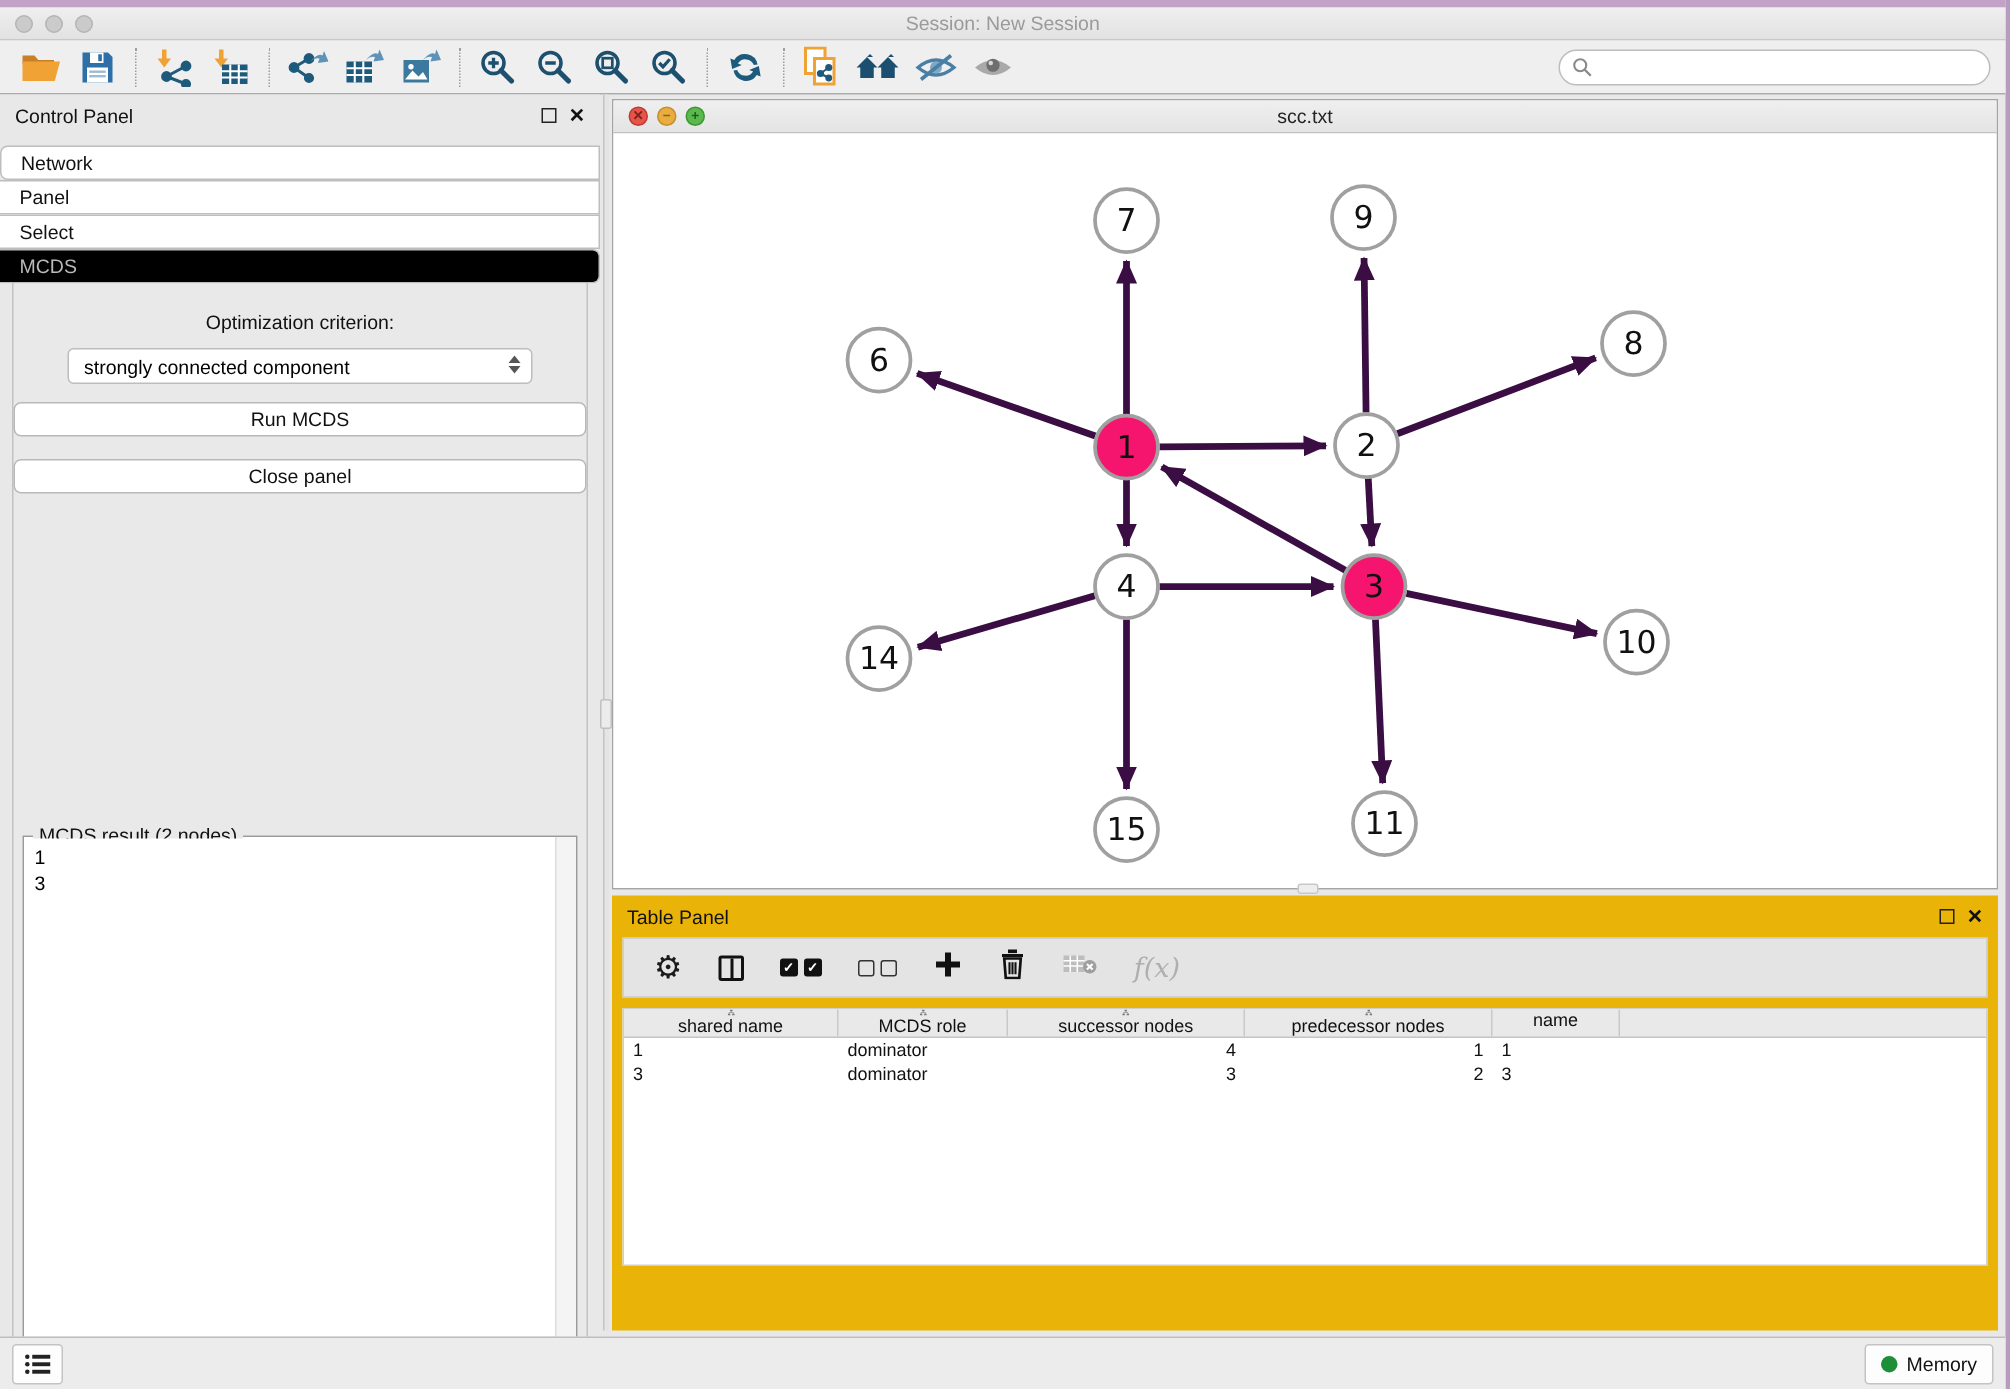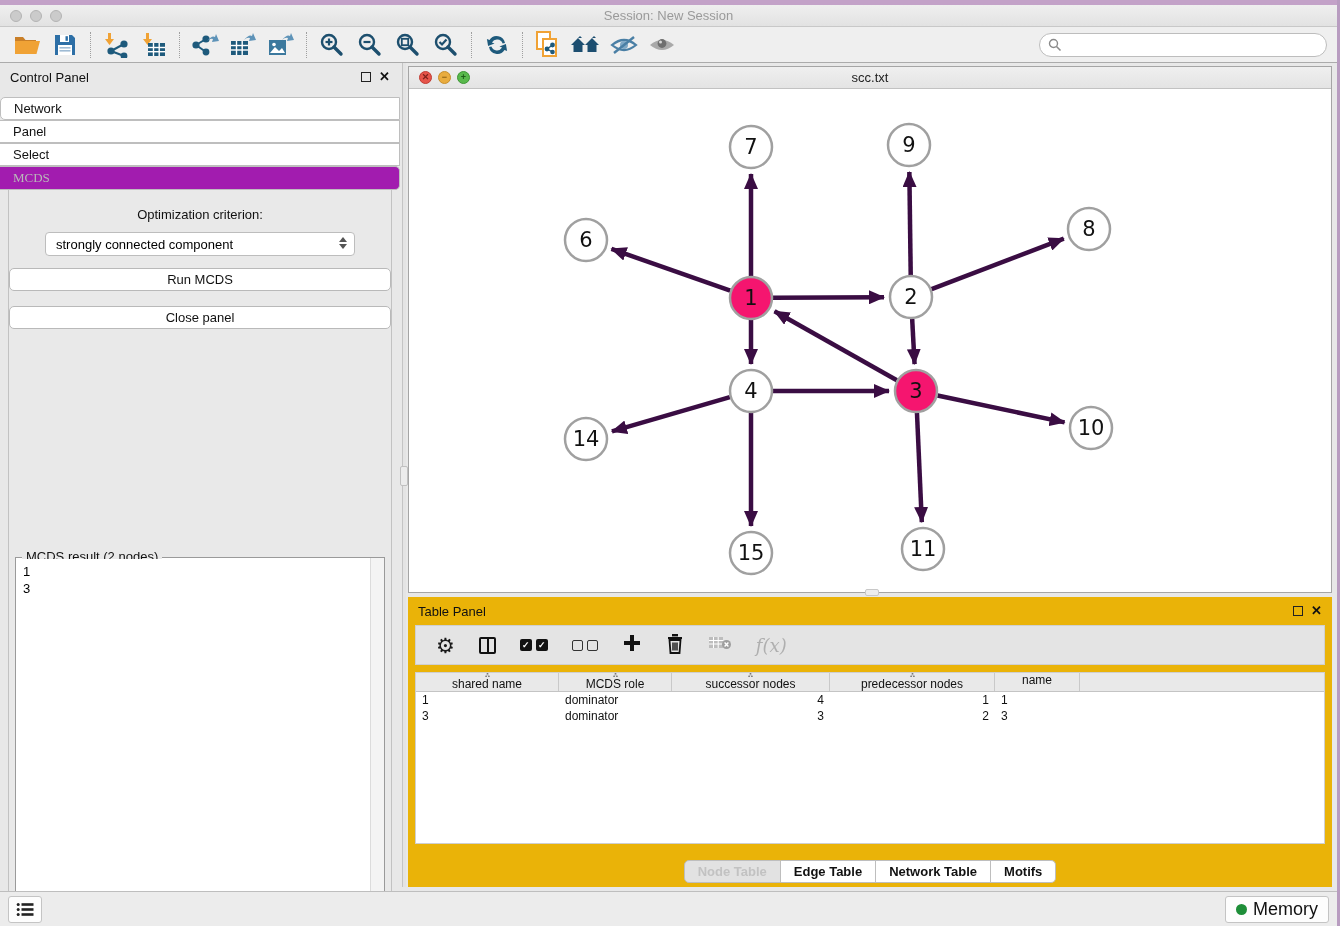--- a/index.html
+++ b/index.html
@@ -32,21 +32,21 @@
   .phead { height:28px; display:flex; align-items:center; padding:0 10px; }
   .phead .ptitle { font-size:13px; color:#111; }
   .phead .picons { margin-left:auto; display:flex; align-items:center; gap:8px; }
   .float-ic { width:10px; height:10px; border:1.5px solid #222; background:transparent; display:inline-block; }
   .close-ic { font-size:13px; font-weight:bold; color:#111; line-height:10px; }
 
   .ctabs { display:flex; justify-content:center; margin-top:6px; position:relative; z-index:2;flex-direction:column; }
   .ctab { font-size:13px; padding:3px 13px; background:#fff; border:1px solid #BEBEBE; border-left:none; color:#111; }
   .ctab:first-child { border-left:1px solid #BEBEBE; border-radius:5px 0 0 5px; }
   .ctab:last-child { border-radius:0 5px 5px 0; }
-  .ctab.sel { background:#a21caf; color:#B9B9B9;font-family:Liberation Serif, serif; }
+  .ctab.sel { background:#000000; color:#B9B9B9; }
 
   .cbox { position:absolute; left:8px; top:117px; width:384px; height:760px;
     border:1px solid #C2C2C2; border-radius:6px; background:#E9E9E9; }
   .optlabel { text-align:center; font-size:13px; margin-top:26px; color:#111; }
   .selectbox { position:relative; margin:10px auto 0; width:310px; height:24px; background:#fff;
     border:1px solid #BDBDBD; border-radius:4px; font-size:13px; display:flex; align-items:center; padding-left:10px; }
   .chev { position:absolute; right:7px; top:4px; display:flex; flex-direction:column; gap:2px; }
   .chev i { width:0; height:0; border-left:4px solid transparent; border-right:4px solid transparent; display:block; }
   .chev .up { border-bottom:5px solid #555; }
   .chev .dn { border-top:5px solid #555; }
@@ -102,21 +102,21 @@
   .ttab { font-size:13px; font-weight:bold; padding:3px 13px; background:#fff; border:1px solid #BEBEBE; border-left:none; color:#111; }
   .ttab:first-child { border-left:1px solid #BEBEBE; border-radius:5px 0 0 5px; }
   .ttab:last-child { border-radius:0 5px 5px 0; }
   .ttab.sel { background:#E2E2E2; color:#C2C2C2; }
 
   
   .statusbar { position:absolute; left:0; bottom:0; width:100%; height:35px; background:#ECECEC; border-top:1px solid #BEBEBE; }
   .listbtn { position:absolute; left:8px; top:4px; width:34px; height:27px; background:#FDFDFD; border:1px solid #C4C4C4;
     border-radius:3px; display:flex; align-items:center; justify-content:center; }
   .membtn { position:absolute; right:8px; top:4px; height:27px; background:#FDFDFD; border:1px solid #C4C4C4;
-    border-radius:3px; display:flex; align-items:center; gap:6px; padding:0 10px; font-size:18px; color:#111; }
+    border-radius:3px; display:flex; align-items:center; gap:6px; padding:0 10px; font-size:13px; color:#111; }
   .memdot { width:11px; height:11px; border-radius:50%; background:#1E8E38; }
 </style>
 </head>
 <body>
 
 <div class="app">
 
   <div class="top-strip"></div>
 
   <div class="titlebar">
@@ -476,26 +476,20 @@
         <div class="td al" style="width:85px;">1</div>
       </div>
       <div class="trow">
         <div class="td al" style="width:143px;">3</div>
         <div class="td al" style="width:113px;">dominator</div>
         <div class="td ar" style="width:158px;">3</div>
         <div class="td ar" style="width:165px;">2</div>
         <div class="td al" style="width:85px;">3</div>
       </div>
     </div>
-    <div class="ttabs">
-      <span class="ttab sel">Node Table</span>
-      <span class="ttab">Edge Table</span>
-      <span class="ttab">Network Table</span>
-      <span class="ttab">Motifs</span>
-    </div>
   </div>
 
   <div class="statusbar">
     <span class="listbtn">
       <svg width="18" height="15" viewBox="0 0 18 15">
           <g fill="#222">
             <circle cx="2.2" cy="2.5" r="1.5"></circle>
             <circle cx="2.2" cy="7.5" r="1.5"></circle>
             <circle cx="2.2" cy="12.5" r="1.5"></circle>
             <rect x="5.5" y="1.2" width="12" height="2.6"></rect>

